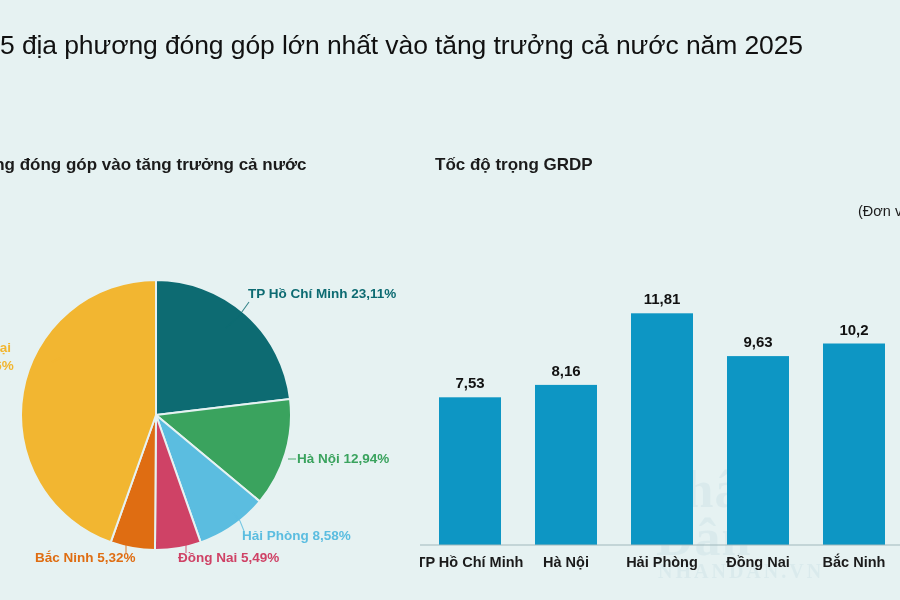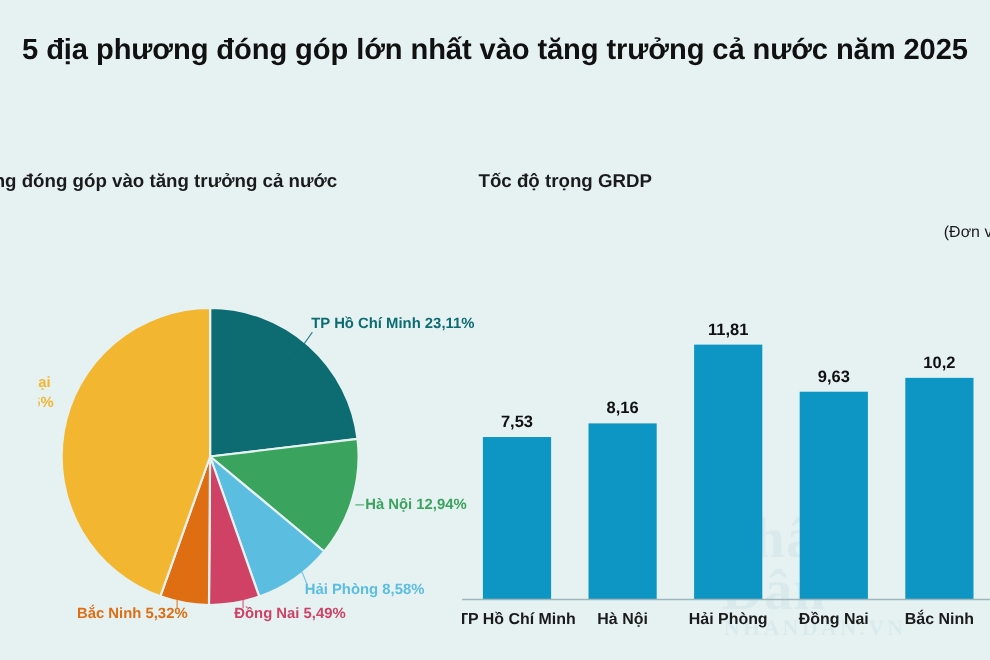--- a/index.html
+++ b/index.html
@@ -46,23 +46,23 @@
   .wm-1 { font-size: 52px; }
   .wm-2 { font-size: 52px; margin-left: 10px; }
   .wm-3 { font-size: 20px; margin-left: 12px; letter-spacing: 3px; }
 
   
   .title {
     position: absolute;
     left: 0;
     top: 28px;
     width: 900px;
-    text-align: center;
+    text-align: left;
     font-size: 26.5px;
-    font-weight: 700;
+    font-weight: 400;
     line-height: 1.32;
     letter-spacing: -.1px;
     color: #111111;
     z-index: 4;
   }
 
   
   .panel-heading {
     position: absolute;
     font-size: 17px;
@@ -87,21 +87,20 @@
     color: #1b1b1b;
     white-space: nowrap;
     z-index: 4;
   }
   #pie-wrap {
     position: absolute;
     left: 0;
     top: 240px;
     width: 420px;
     height: 360px;
-    padding-left: 35px;
   }
   #bar-wrap {
     position: absolute;
     left: 420px;
     top: 230px;
     width: 480px;
     height: 370px;
   }
   #pie-wrap svg, #bar-wrap svg {
     display: block;

